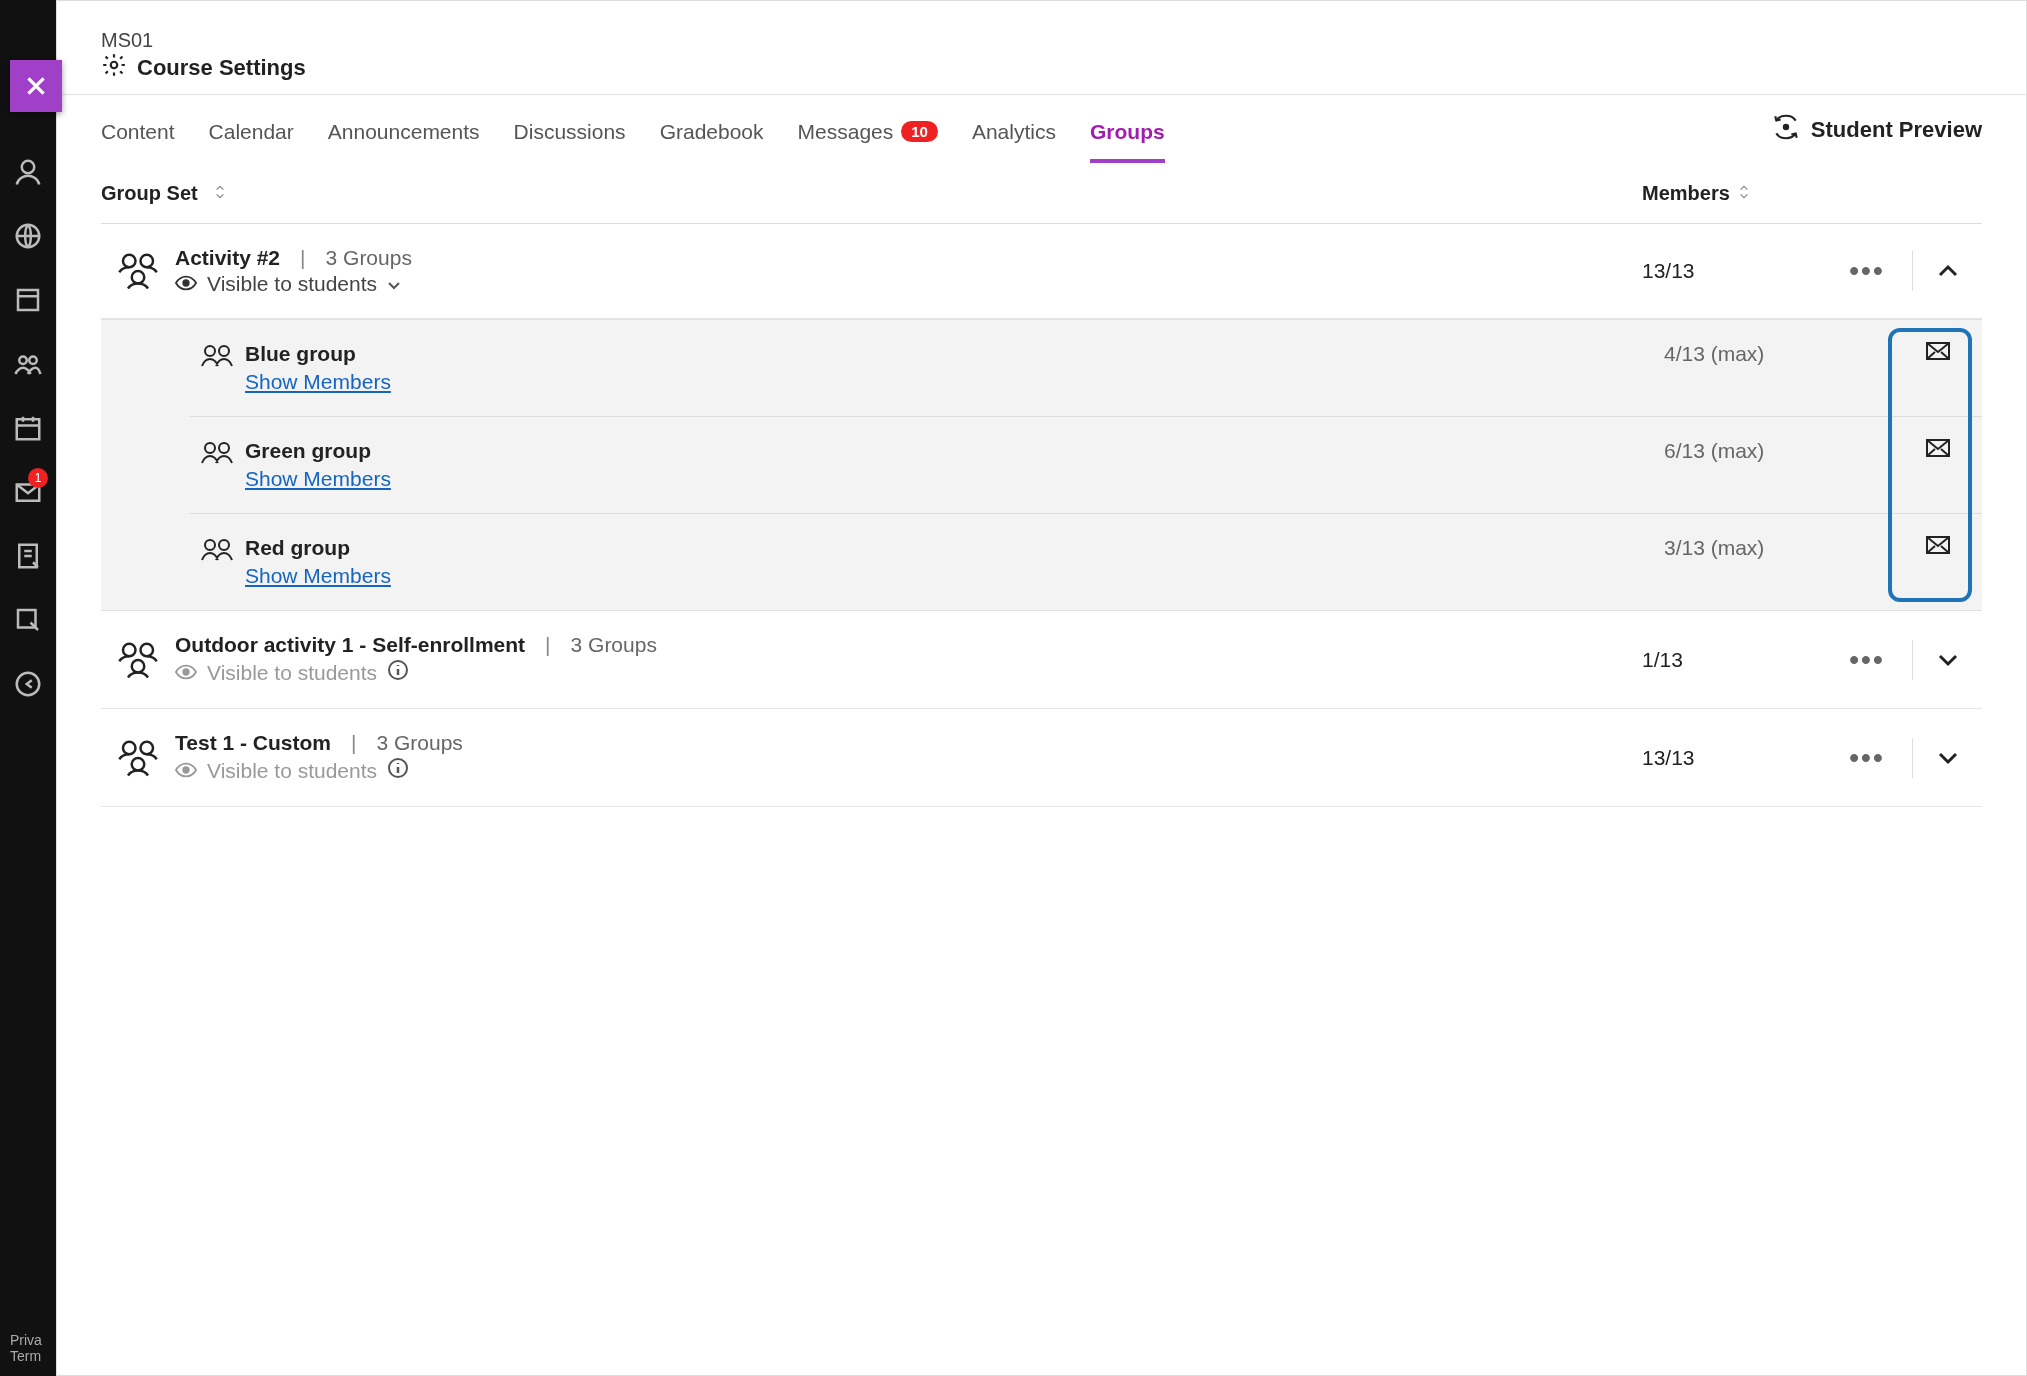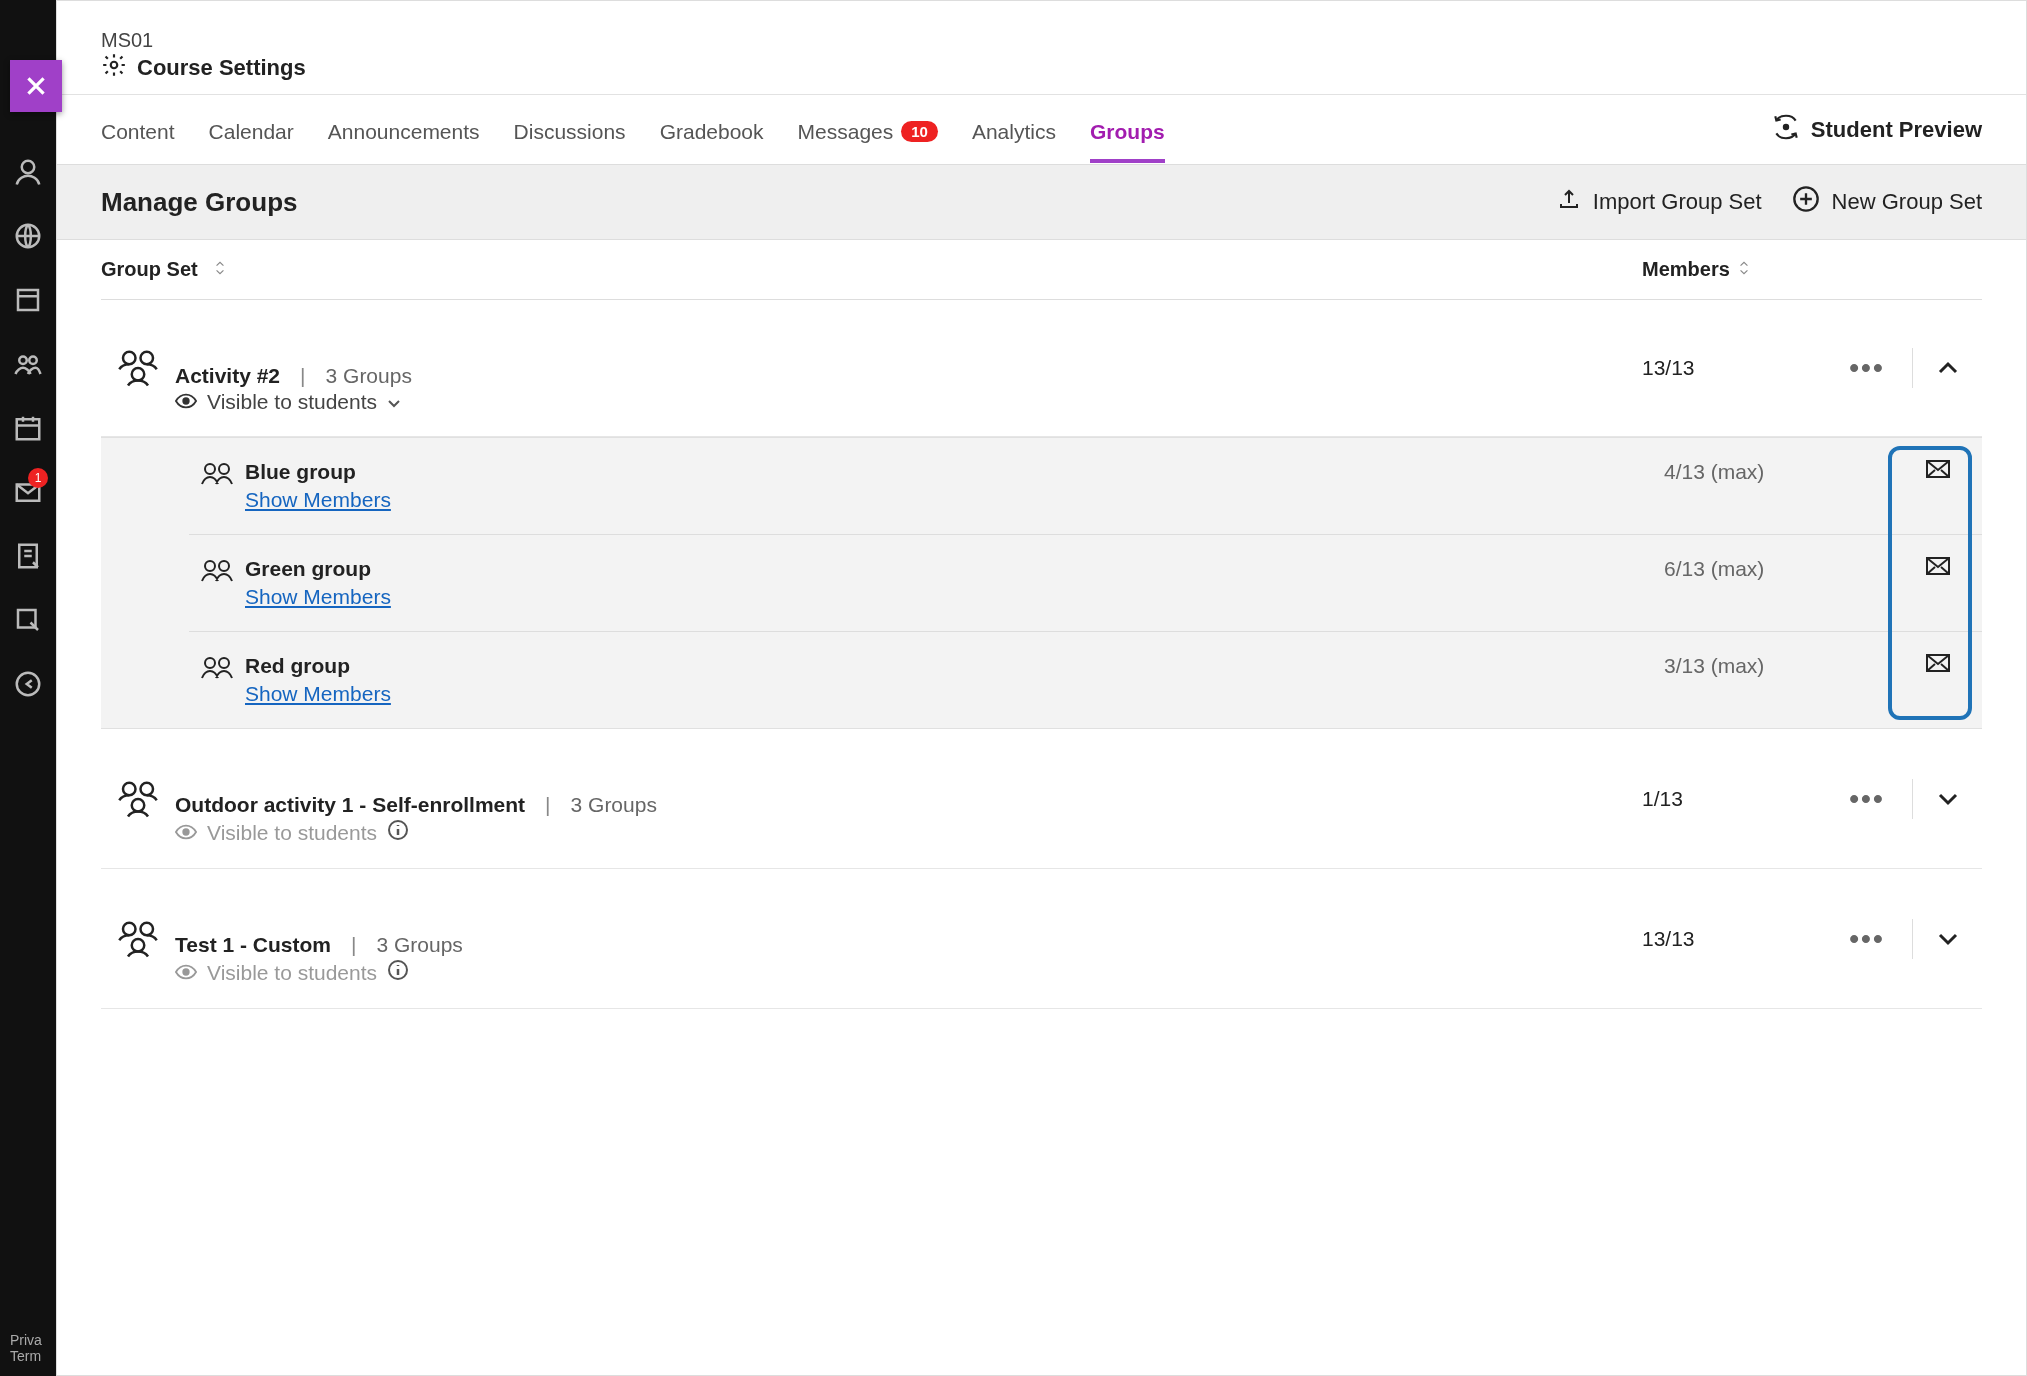--- a/index.html
+++ b/index.html
@@ -48,21 +48,21 @@
 .col-left { flex:1; display:flex; align-items:center; gap:16px; }
 .col-members { width:180px; display:flex; align-items:center; gap:8px; }
 .col-actions { width:90px; }
 .col-expand { width:70px; }
 .sort-icon svg { stroke:#888; fill:none; }
 
 .row { display:flex; align-items:center; padding:22px 0; border-bottom:1px solid #e6e6e6; }
 .row .icon { width:74px; display:flex; align-items:flex-start; justify-content:center; }
 .row .icon svg { stroke:#222; fill:none; stroke-width:2; }
 .row .info { flex:1; }
-.row .top { display:flex; align-items:center; gap:20px; font-size:21px;margin-top:42px; }
+.row .top { display:flex; align-items:center; gap:20px; font-size:21px; }
 .row .name { font-weight:700; }
 .row .sep { color:#888; }
 .row .count { color:#666; font-weight:400; }
 .row .vis { display:flex; align-items:center; gap:10px; color:#444; font-size:21px; margin-top:2px; }
 .row.disabled .vis { color:#999; }
 .row .vis .chev svg, .row .vis .info-i svg { stroke:#555; fill:none; }
 .row .members { width:180px; font-size:21px; color:#222; font-weight:400; }
 .row .more { width:90px; display:flex; align-items:center; justify-content:center; color:#666; font-size:28px; letter-spacing:2px; font-weight:700; cursor:pointer; }
 .row .expand { width:70px; display:flex; align-items:center; justify-content:center; cursor:pointer; border-left:1px solid #ddd; height:40px; }
 .row .expand svg { stroke:#222; fill:none; stroke-width:3; }
@@ -202,42 +202,20 @@
         <svg width="30" height="26" viewBox="0 0 28 24">
             <path d="M5 6a10 8 0 0 1 18 0M23 18a10 8 0 0 1-18 0"></path>
             <path d="M4 2l1 4 4-1M24 22l-1-4-4 1"></path>
             <circle cx="14" cy="12" r="2" fill="#222"></circle>
           </svg>
       </span>
       <span>Student Preview</span>
     </div>
   </div>
 
-  <div class="subheader">
-    <h2>Manage Groups</h2>
-    <div class="actions">
-      <div class="act">
-        <span>
-          <svg width="24" height="24" viewBox="0 0 24 24">
-              <path d="M4 17v3h16v-3M12 4v12M8 8l4-4 4 4"></path>
-            </svg>
-        </span>
-        <span>Import Group Set</span>
-      </div>
-      <div class="act">
-        <span>
-          <svg width="28" height="28" viewBox="0 0 24 24">
-              <circle cx="12" cy="12" r="10"></circle>
-              <path d="M12 7v10M7 12h10"></path>
-            </svg>
-        </span>
-        <span>New Group Set</span>
-      </div>
-    </div>
-  </div>
 
   <div class="table">
 
     <div class="cols">
       <div class="col-left">
         <span>Group Set</span>
         <span class="sort-icon">
           <svg width="12" height="16" viewBox="0 0 10 14">
               <path d="M2 5l3-3 3 3M2 9l3 3 3-3"></path>
             </svg>

